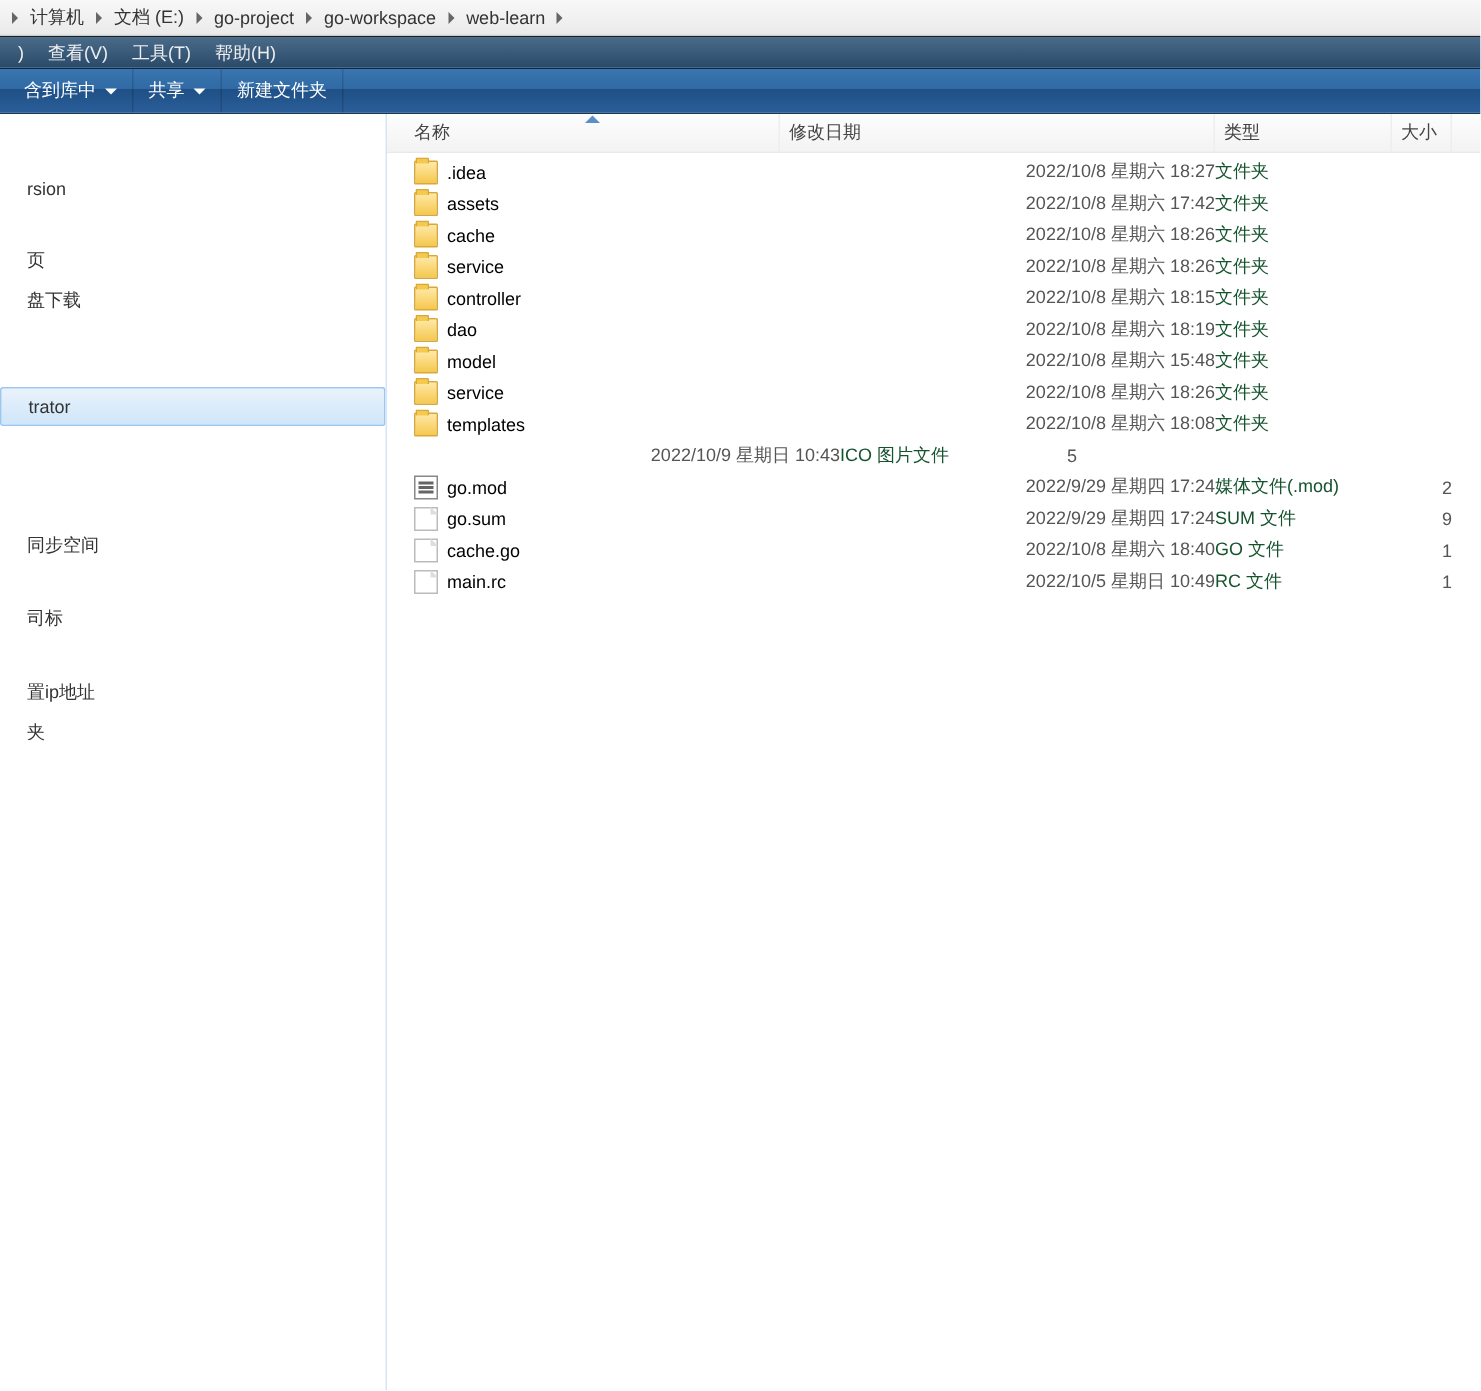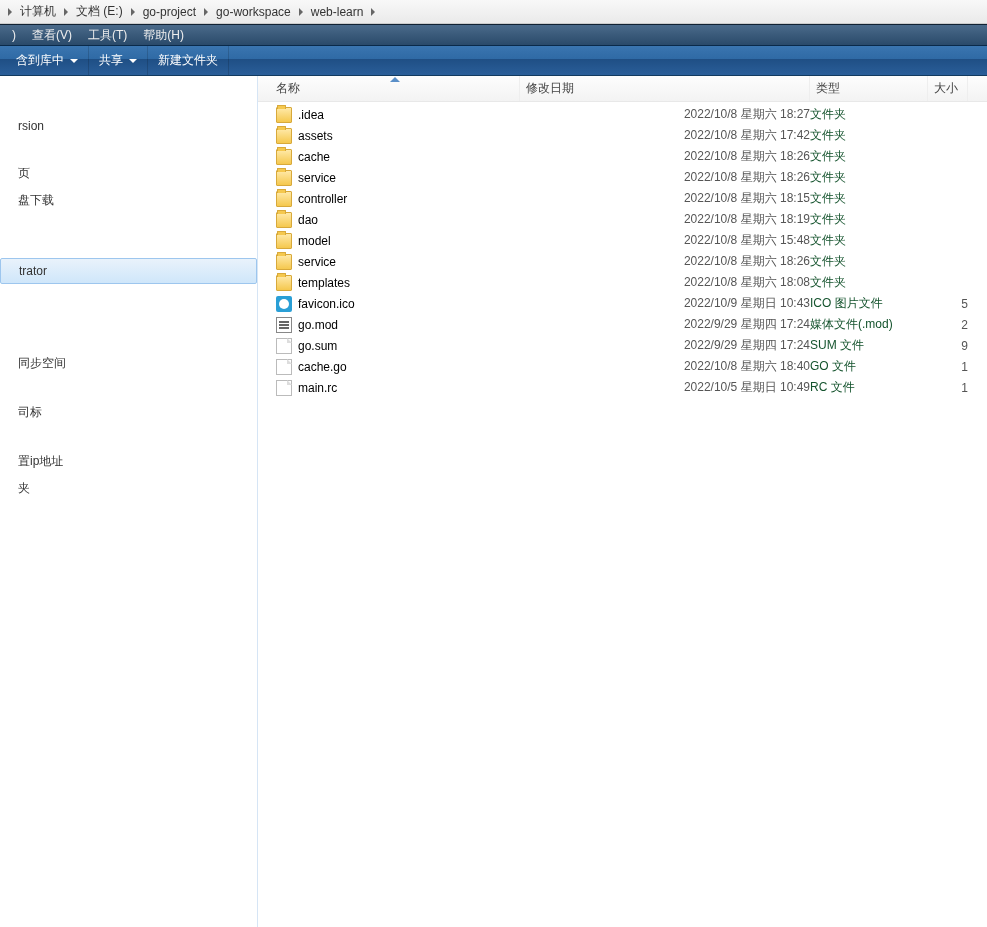--- a/index.html
+++ b/index.html
@@ -357,24 +357,20 @@
         <div class="row">
           <div class="cell-name">
             <span class="icon icon-folder"></span>
             <span>templates</span>
           </div>
           <div class="cell-date">2022/10/8 星期六 18:08</div>
           <div class="cell-type">文件夹</div>
           <div class="cell-size"></div>
         </div>
         <div class="row">
-          <div class="cell-name">
-            <span class="icon icon-ico"></span>
-            <span>favicon.ico</span>
-          </div>
           <div class="cell-date">2022/10/9 星期日 10:43</div>
           <div class="cell-type">ICO 图片文件</div>
           <div class="cell-size">5</div>
         </div>
         <div class="row">
           <div class="cell-name">
             <span class="icon icon-mod"></span>
             <span>go.mod</span>
           </div>
           <div class="cell-date">2022/9/29 星期四 17:24</div>

